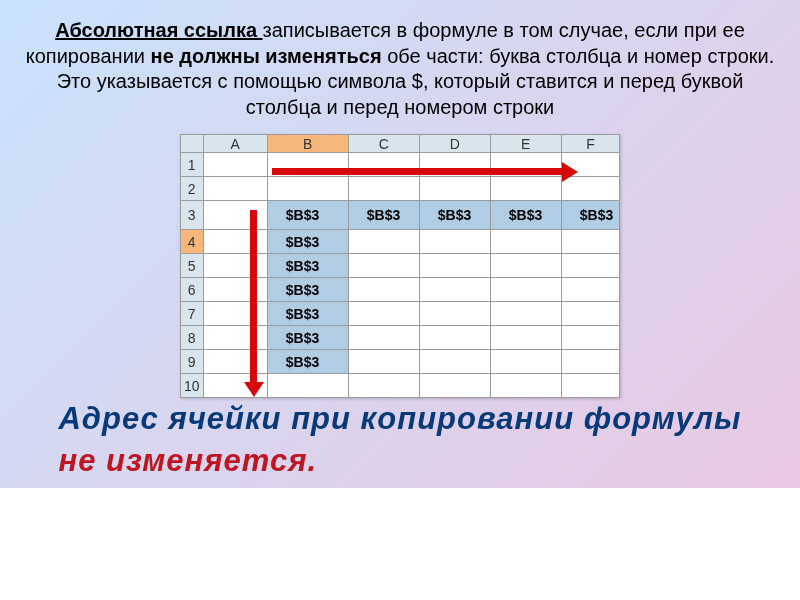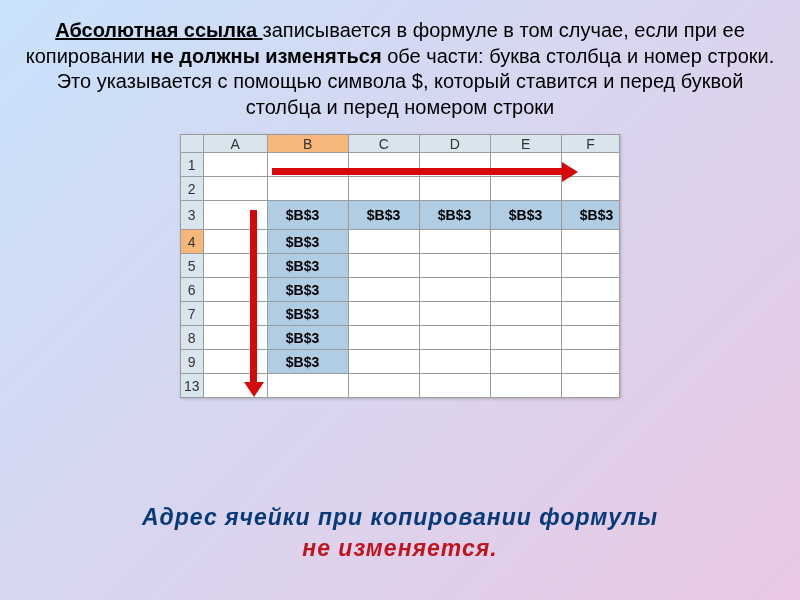--- a/index.html
+++ b/index.html
@@ -5,24 +5,24 @@
   html, body {
     margin: 0;
     padding: 0;
     width: 800px;
     height: 600px;
     overflow: hidden;
     font-family: Arial, Helvetica, sans-serif;
   }
   .slide {
     width: 800px;
-    height: 600px;
+    height: 488px;
     background: linear-gradient(135deg, #c9e2fb 0%, #e9c8e3 100%);
     box-sizing: border-box;
-    padding: 18px 22px 18px 22px;
+    padding: 18px 22px 8px 22px;
     display: flex;
     flex-direction: column;
     align-items: center;
   }
   .paragraph {
     text-align: center;
     font-size: 20px;
     line-height: 1.28;
     color: #000;
     max-width: 760px;
@@ -112,24 +112,23 @@
     bottom: -15px;
     left: -6px;
     border-top: 15px solid #d60808;
     border-left: 10px solid transparent;
     border-right: 10px solid transparent;
   }
 
   .footer {
     margin-top: auto;
     margin-bottom: 18px;
-    text-align: center;
     font-style: italic;
     font-weight: bold;
-    font-size: 23px;
+    font-size: 31px;
     letter-spacing: 1px;
     line-height: 1.35;
   }
   .footer .line1 { color: #083a7a; }
   .footer .line2 { color: #bf1520; font-style: italic; }
 </style>
 </head>
 <body>
 
 <div class="slide">
@@ -247,21 +246,21 @@
         <td></td>
         <td class="filled">
               <div class="cell-inner">$B$3</div>
             </td>
         <td></td>
             <td></td>
             <td></td>
             <td></td>
       </tr>
       <tr>
-        <th class="rowhdr">13</th>
+        <th class="rowhdr">10</th>
         <td></td>
             <td></td>
             <td></td>
             <td></td>
             <td></td>
             <td></td>
       </tr>
     </tbody>
       </table>
     <div class="arrow-h"></div>

